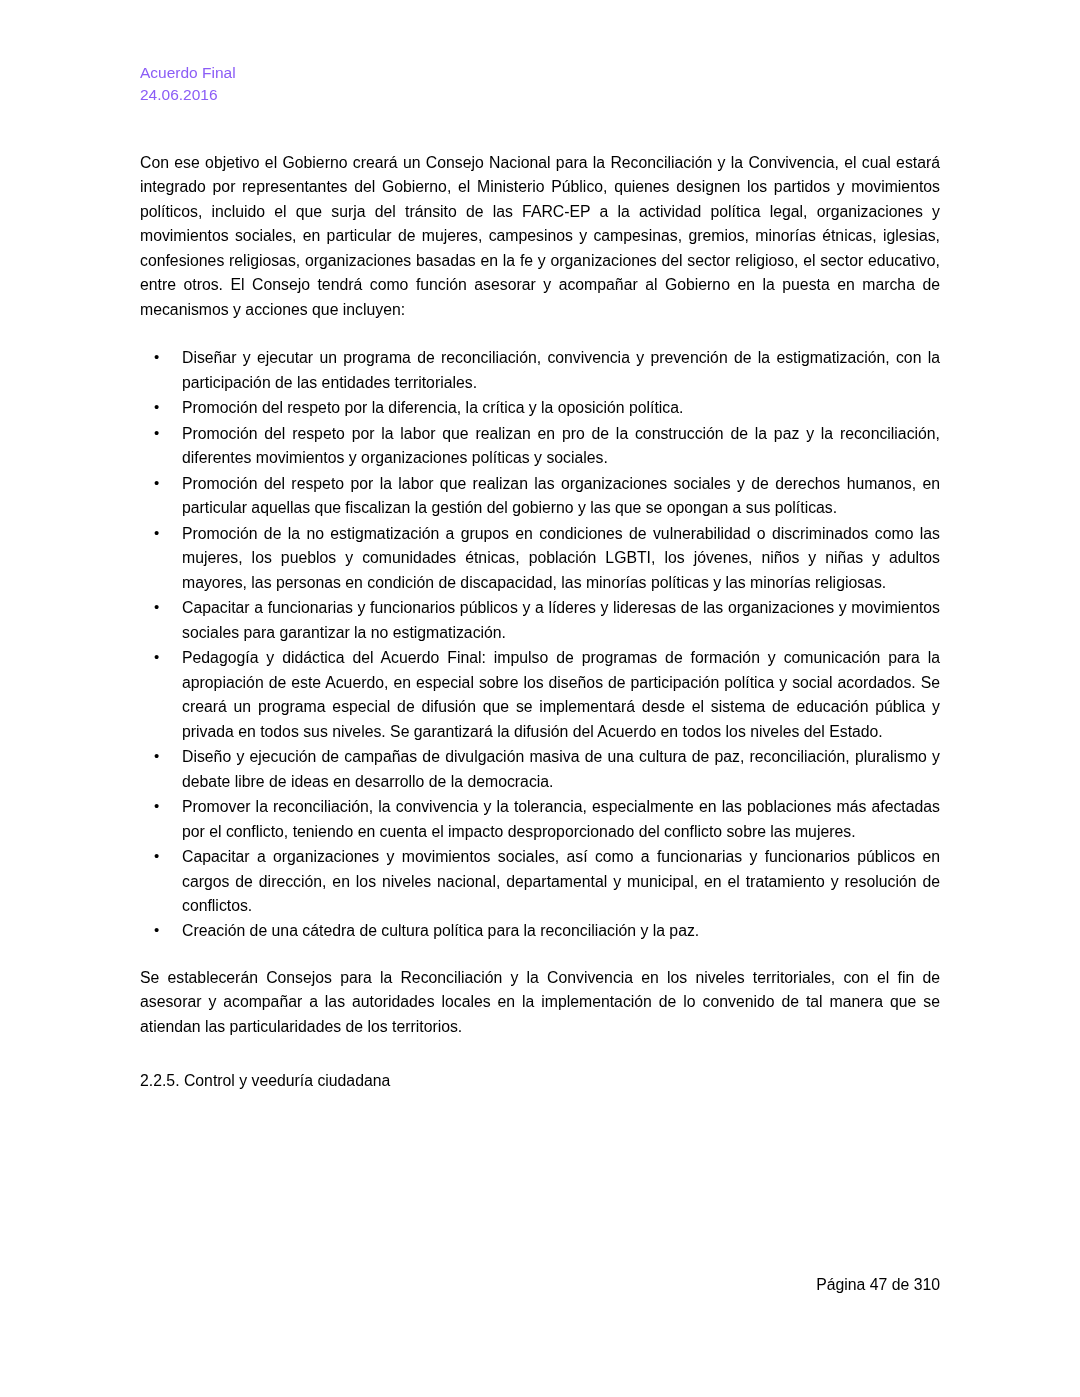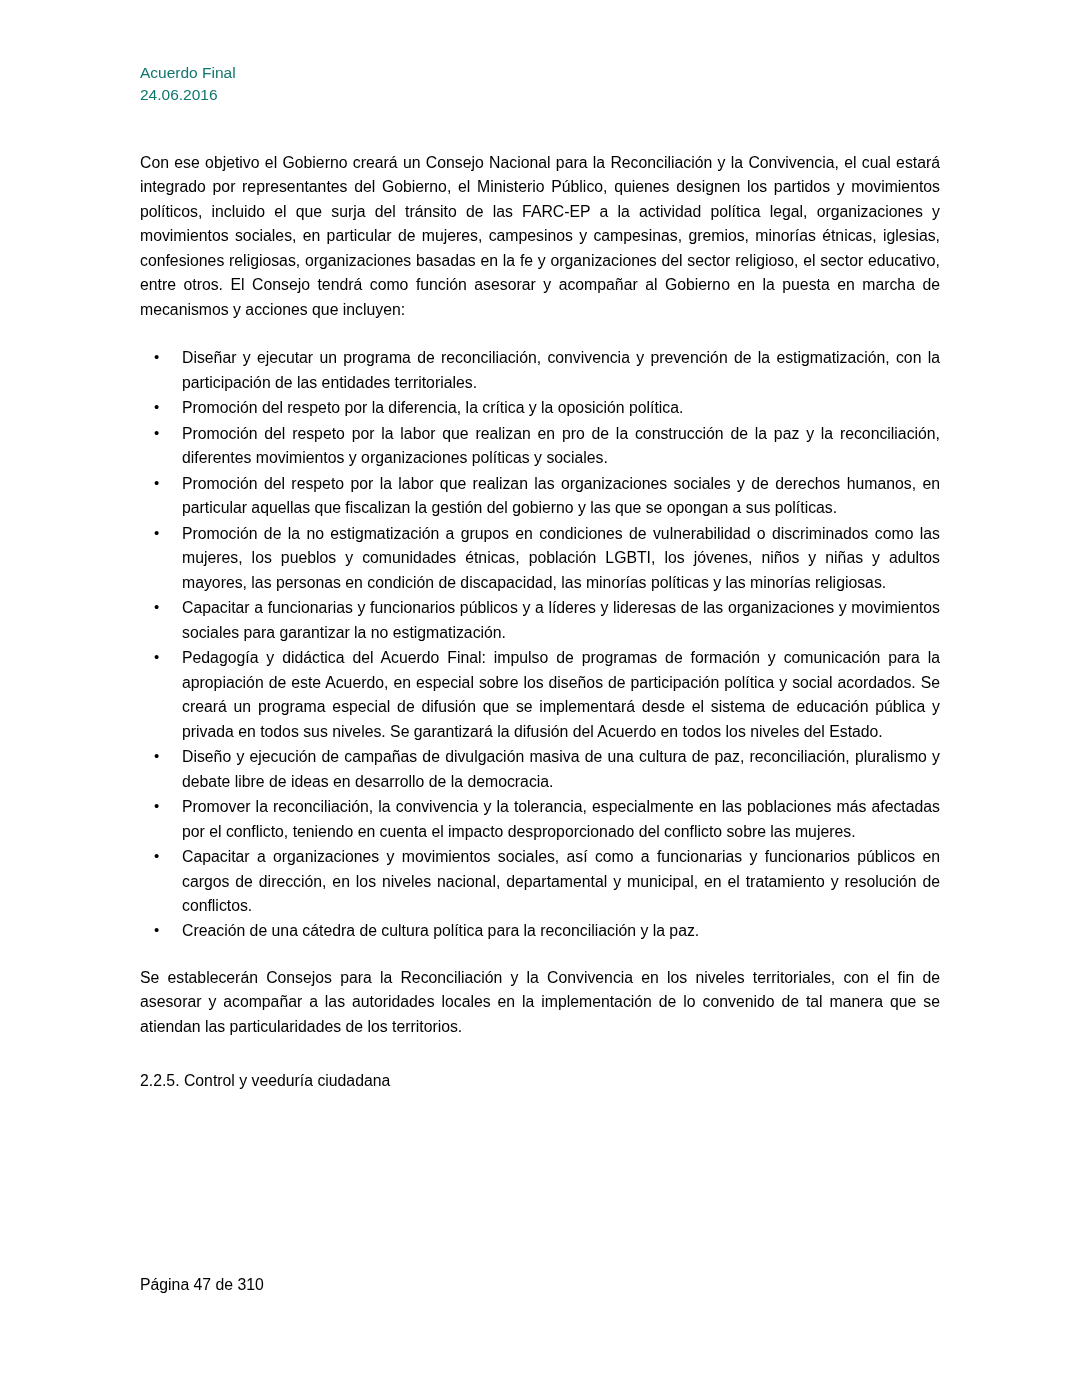--- a/index.html
+++ b/index.html
@@ -16,21 +16,21 @@
     width: 1080px;
     height: 1397px;
     margin: 0 auto;
     background: #ffffff;
     box-sizing: border-box;
     padding: 62px 140px 0 140px;
   }
   .header {
     font-size: 15.5px;
     line-height: 1.45;
-    color: #0f766e;
+    color: #8b5cf6;
   }
   .header div { white-space: pre; }
   .body-text {
     font-size: 15.8px;
     line-height: 1.55;
     text-align: justify;
     margin-top: 44px;
   }
   .bullet-list {
     margin: 24px 0 0 0;
@@ -62,21 +62,21 @@
     font-size: 15.8px;
     font-weight: normal;
     margin-top: 30px;
     line-height: 1.55;
   }
   .footer {
     position: absolute;
     left: 140px;
     right: 140px;
     bottom: 103px;
-    text-align: left;
+    text-align: right;
     font-size: 15.8px;
   }
 </style>
 </head>
 <body>
 
 <div class="page">
 
   <div class="header">
     <div>Acuerdo Final</div>

